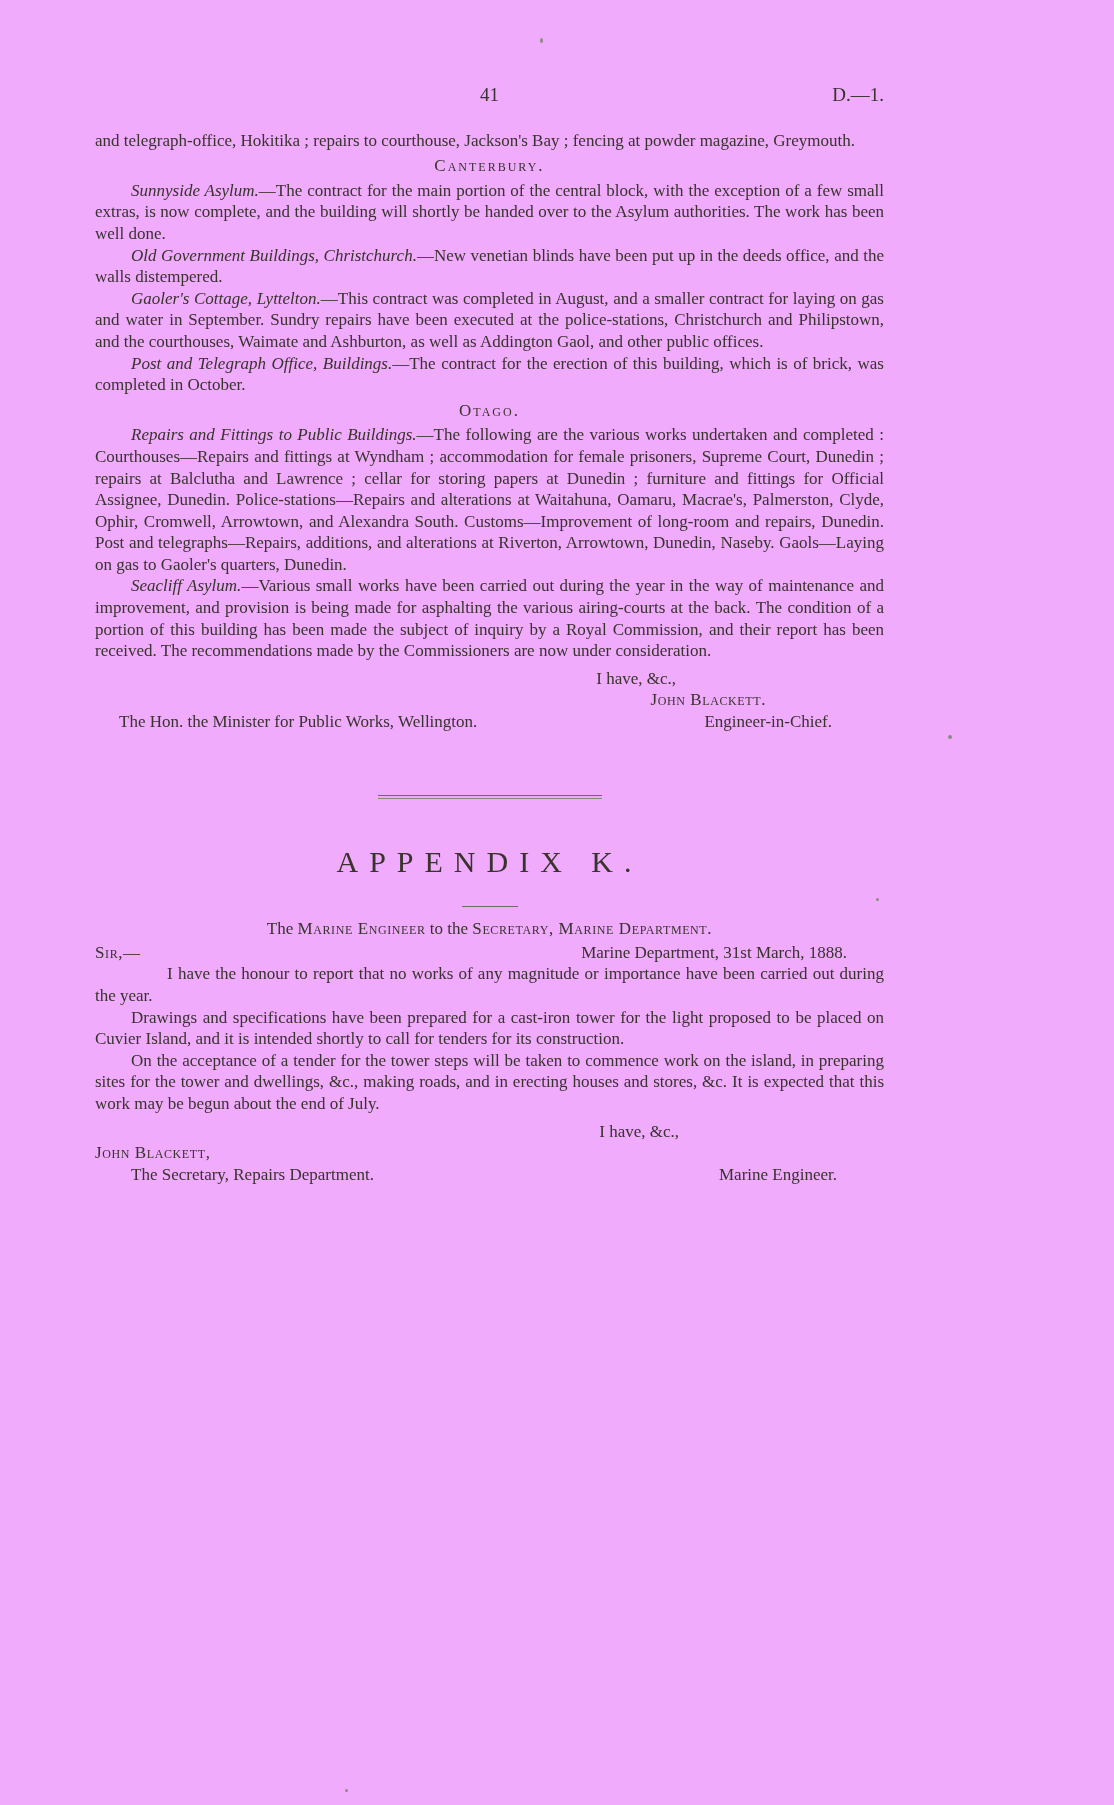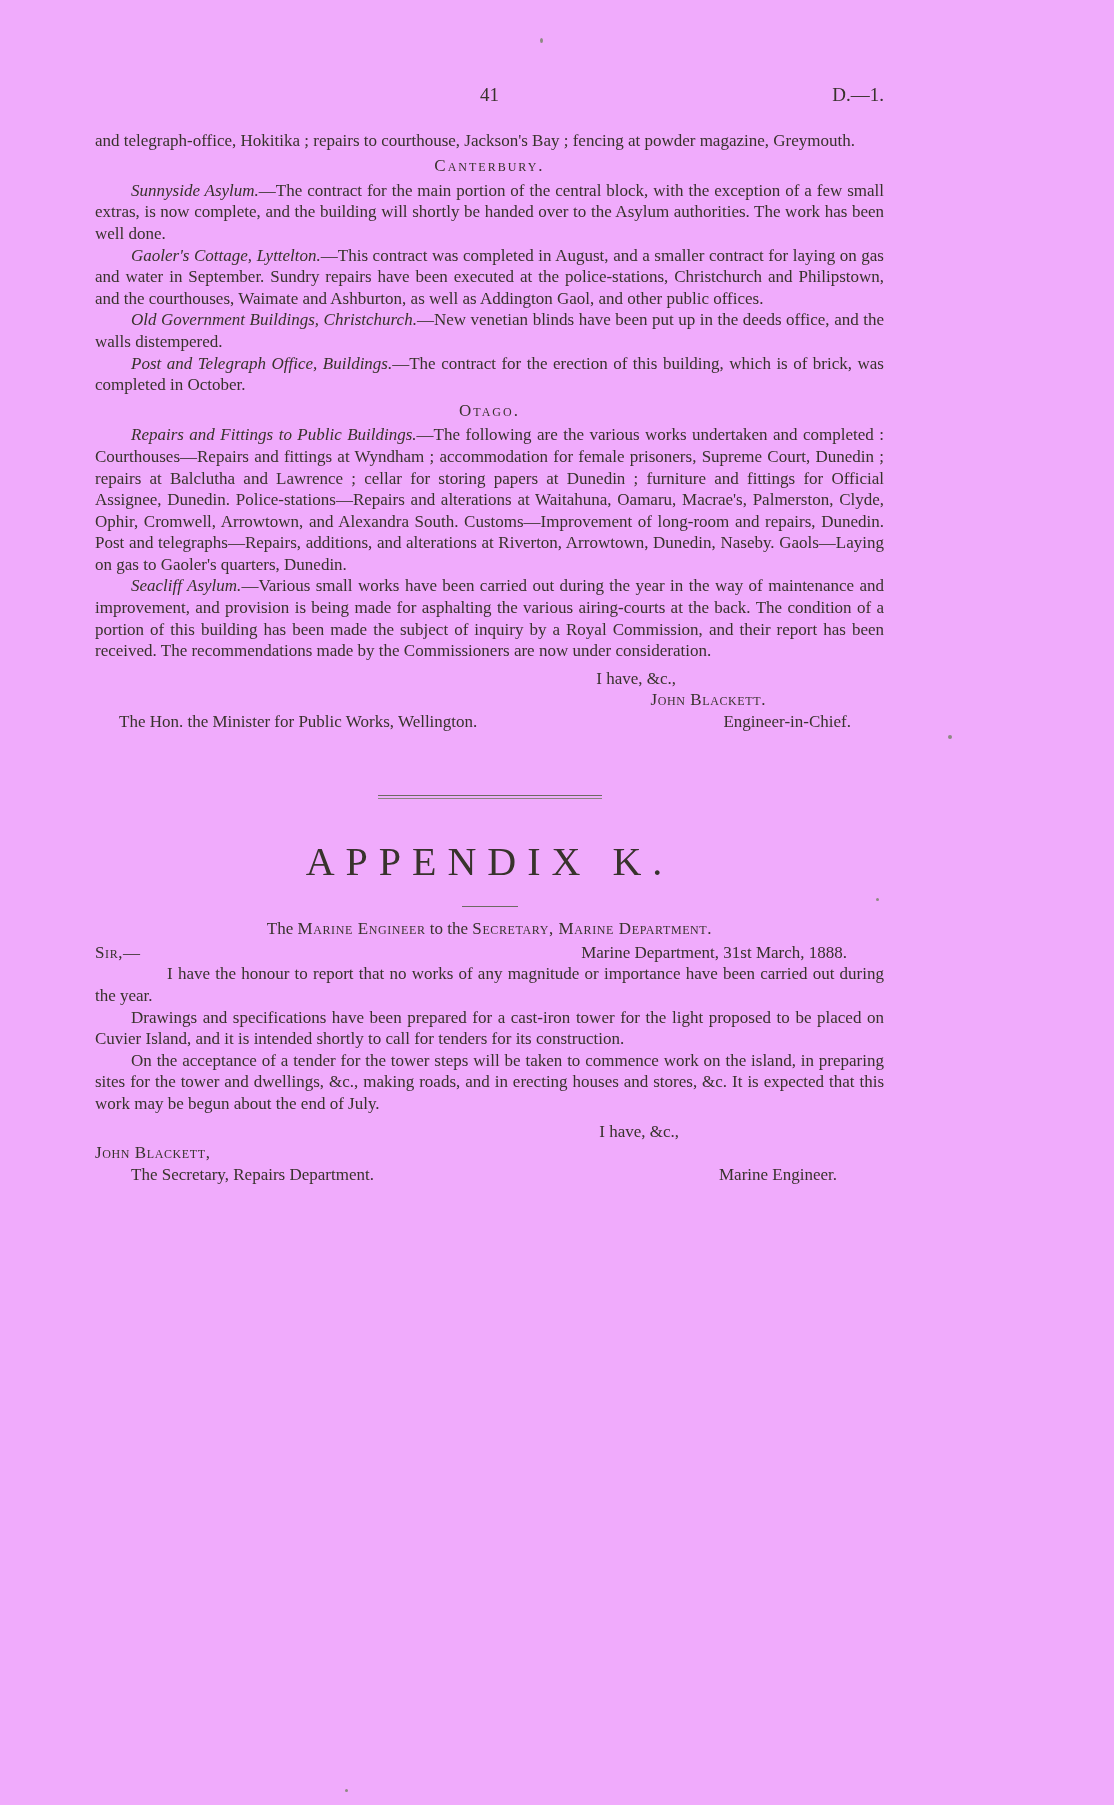--- a/index.html
+++ b/index.html
@@ -34,32 +34,32 @@
     font-variant: small-caps;
     letter-spacing: 2px;
     margin: 4px 0 3px 0;
   }
   .smallcaps { font-variant: small-caps; letter-spacing: 0.6px; }
   .sig-block { margin-top: 6px; }
   .valediction-1 { text-align: right; padding-right: 208px; }
   .sig-name-1 { text-align: right; padding-right: 118px; }
   .addr-line { display: flex; justify-content: space-between; }
   .addr-left-1 { margin-left: 24px; }
-  .addr-right-1 { margin-right: 33px; }
+  .addr-right-1 { margin-right: 52px; }
   .rule-double {
     width: 224px;
     height: 4px;
     border-top: 1px solid #6d6a62;
     border-bottom: 1px solid #8a877f;
     margin: 62px auto 0 auto;
   }
   .appendix-title {
     text-align: center;
     font-weight: normal;
-    font-size: 40px;
+    font-size: 30px;
     letter-spacing: 11px;
     margin-top: 52px;
   }
   .rule-short {
     width: 56px;
     border-top: 1.5px solid #6d6a62;
     margin: 34px auto 0 auto;
   }
   .report-title {
     text-align: center;
@@ -97,23 +97,23 @@
     <span class="page-number">41</span>
     <span class="doc-code">D.—1.</span>
   </div>
 
   <p class="body-par no-indent">and telegraph-office, Hokitika ; repairs to courthouse, Jackson's Bay ; fencing at powder magazine, Greymouth.</p>
 
   <h3 class="section-heading">Canterbury.</h3>
 
   <p class="body-par"><em class="lead">Sunnyside Asylum.</em><span>—The contract for the main portion of the central block, with the exception of a few small extras, is now complete, and the building will shortly be handed over to the Asylum authorities.  The work has been well done.</span></p>
 
+  <p class="body-par"><em class="lead">Old Government Buildings, Christchurch.</em><span>—New venetian blinds have been put up in the deeds office, and the walls distempered.</span></p>
+
   <p class="body-par"><em class="lead">Gaoler's Cottage, Lyttelton.</em><span>—This contract was completed in August, and a smaller contract for laying on gas and water in September.  Sundry repairs have been executed at the police-stations, Christchurch and Philipstown, and the courthouses, Waimate and Ashburton, as well as Addington Gaol, and other public offices.</span></p>
-
-  <p class="body-par"><em class="lead">Old Government Buildings, Christchurch.</em><span>—New venetian blinds have been put up in the deeds office, and the walls distempered.</span></p>
 
   <p class="body-par"><em class="lead">Post and Telegraph Office, Buildings.</em><span>—The contract for the erection of this building, which is of brick, was completed in October.</span></p>
 
   <h3 class="section-heading">Otago.</h3>
 
   <p class="body-par"><em class="lead">Repairs and Fittings to Public Buildings.</em><span>—The following are the various works undertaken and completed : Courthouses—Repairs and fittings at Wyndham ; accommodation for female prisoners, Supreme Court, Dunedin ; repairs at Balclutha and Lawrence ; cellar for storing papers at Dunedin ; furniture and fittings for Official Assignee, Dunedin.  Police-stations—Repairs and alterations at Waitahuna, Oamaru, Macrae's, Palmerston, Clyde, Ophir, Cromwell, Arrowtown, and Alexandra South.  Customs—Improvement of long-room and repairs, Dunedin.  Post and telegraphs—Repairs, additions, and alterations at Riverton, Arrowtown, Dunedin, Naseby.  Gaols—Laying on gas to Gaoler's quarters, Dunedin.</span></p>
 
   <p class="body-par"><em class="lead">Seacliff Asylum.</em><span>—Various small works have been carried out during the year in the way of maintenance and improvement, and provision is being made for asphalting the various airing-courts at the back.  The condition of a portion of this building has been made the subject of inquiry by a Royal Commission, and their report has been received.  The recommendations made by the Commissioners are now under consideration.</span></p>
 
   <div class="sig-block">

